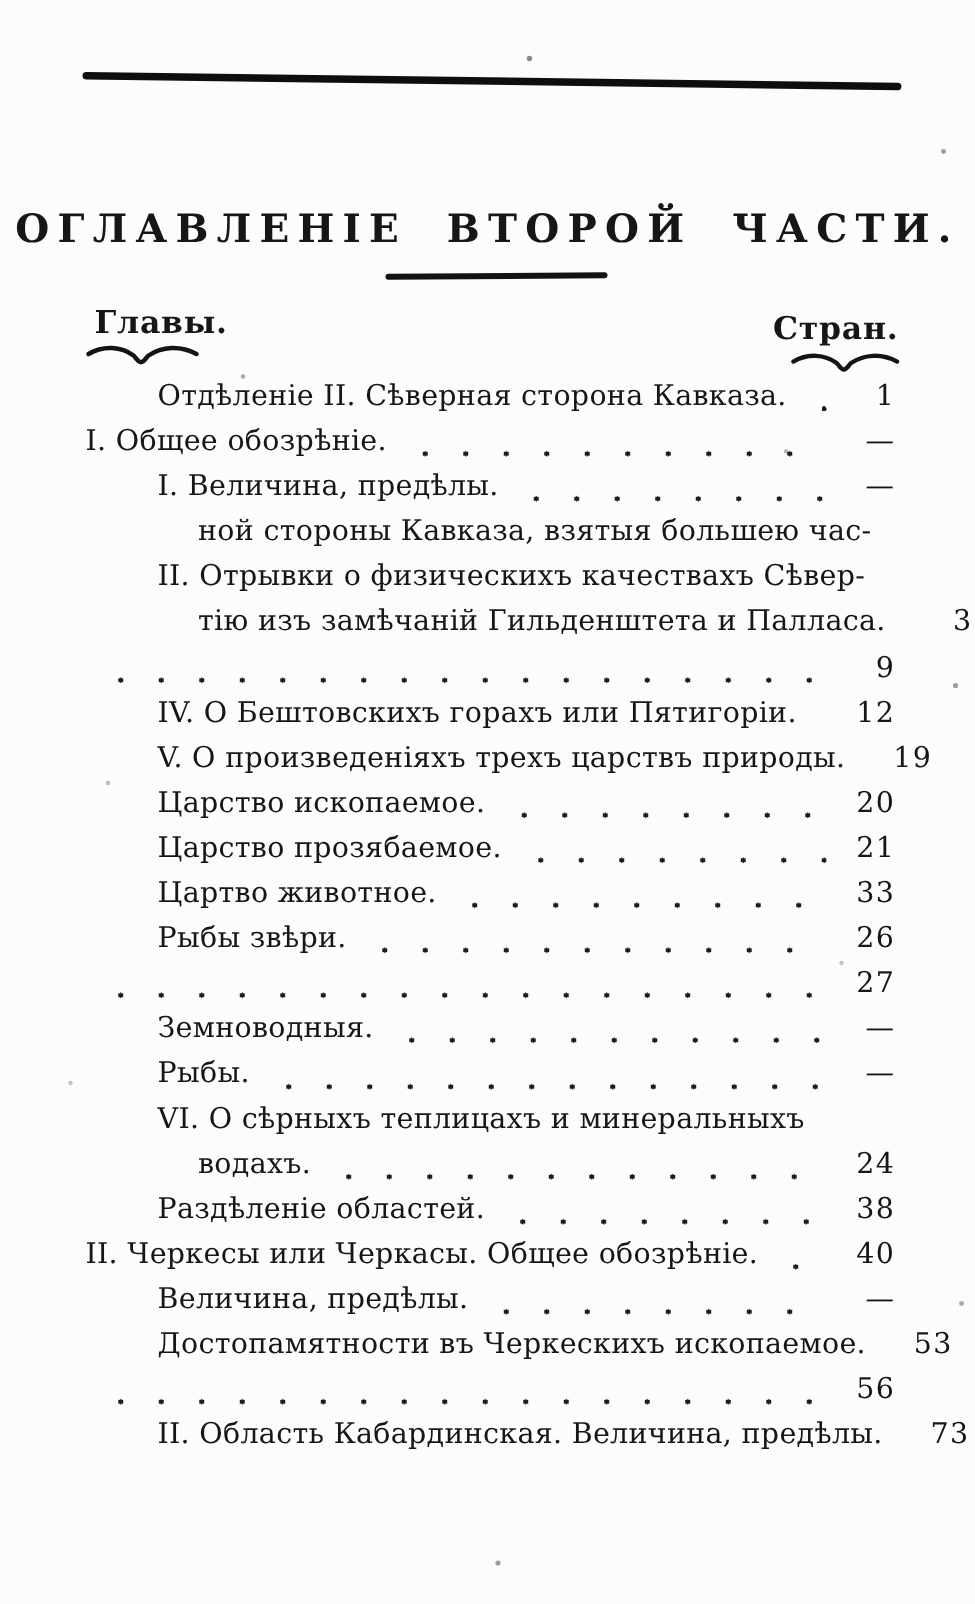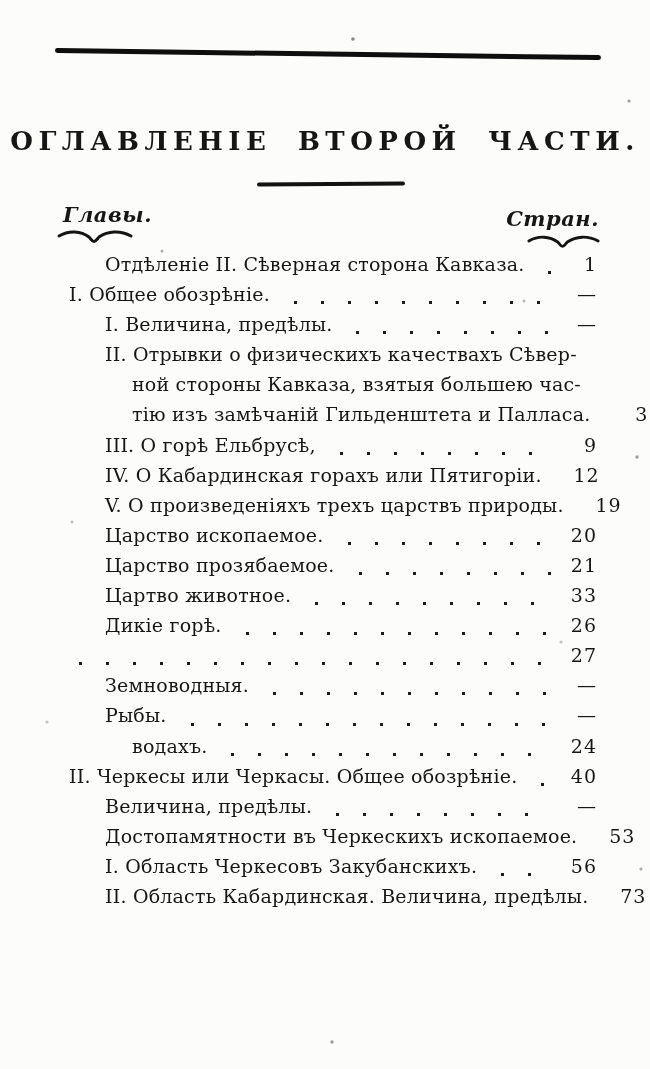--- a/index.html
+++ b/index.html
@@ -15,59 +15,59 @@
   
   .top-rule {
     position: absolute; left: 55px; top: 48px;
     width: 546px; height: 5px;
     background: #0e0e0e; border-radius: 3px;
     transform: rotate(0.75deg); transform-origin: left center;
   }
 
   
   .title {
-    position: absolute; left: 0; top: 126px; width: 650px;
+    position: absolute; left: 0; top: 138px; width: 650px;
     text-align: center;
     font-size: 26px; font-weight: bold;
     letter-spacing: 5.5px; word-spacing: 12px;
     white-space: nowrap;
   }
 
   .title-divider {
     position: absolute; left: 257px; top: 182px;
     width: 148px; height: 4px;
     background: #121212; border-radius: 2px;
     transform: rotate(-0.4deg);
   }
 
   
   .col-head {
     position: absolute; top: 202px;
-    font-size: 21px; font-weight: bold; font-style: italic;
+    font-size: 21px; font-weight: bold; 
     letter-spacing: 0.5px;
   }
   .col-head.left  { left: 63px; }
   .col-head.right { right: 51px; top: 206px; }
 
   .swash { position: absolute; }
   .swash.left  { left: 56px; top: 228px; }
   .swash.right { right: 49px; top: 233px; }
 
   
   .toc {
     position: absolute; left: 55px; top: 253px;
     width: 542px;
   }
   .row {
     display: flex; align-items: baseline;
     height: 30.1px;
     font-size: 19px;
     white-space: nowrap;
   }
-  .row.indent-0 .entry { padding-left: 2px; margin-left: 12px; }
+  .row.indent-0 .entry { padding-left: 2px; }
   .row.indent-1 .entry { padding-left: 50px; }
   .row.indent-2 .entry { padding-left: 77px; }
   .entry { letter-spacing: 0.2px; }
 
   .leader {
     flex: 1 1 auto;
     align-self: flex-end;
     height: 9px; margin: 0 10px 6px 12px;
     background-image: radial-gradient(circle 1.7px at 50% 50%, #1c1c1c 98%, transparent);
     background-size: 27px 9px;
@@ -129,42 +129,41 @@
     <div class="row indent-0">
     <span class="entry">I. Общее обозрѣніе.</span>
     <span class="leader"></span>
     <span class="pagenum">—</span>
   </div>
     <div class="row indent-1">
     <span class="entry">I. Величина, предѣлы.</span>
     <span class="leader"></span>
     <span class="pagenum">—</span>
   </div>
-    <div class="row indent-1">
-    <span class="entry">II. Отрывки о физическихъ качествахъ Сѣвер-</span>
-    <span class="leader no-dots"></span>
-    <span class="pagenum"></span>
-  </div>
     <div class="row indent-2">
     <span class="entry">ной стороны Кавказа, взятыя большею час-</span>
     <span class="leader no-dots"></span>
     <span class="pagenum"></span>
   </div>
+    <div class="row indent-1">
+    <span class="entry">II. Отрывки о физическихъ качествахъ Сѣвер-</span>
+    <span class="leader no-dots"></span>
+    <span class="pagenum"></span>
+  </div>
     <div class="row indent-2">
     <span class="entry">тію изъ замѣчаній Гильденштета и Палласа.</span>
     <span class="leader no-dots"></span>
     <span class="pagenum">3</span>
   </div>
     <div class="row indent-1">
-    <span class="entry">III. О горѣ Ельбрусѣ,</span>
     <span class="leader"></span>
     <span class="pagenum">9</span>
   </div>
     <div class="row indent-1">
-    <span class="entry">IV. О Кабардинская горахъ или Пятигоріи.</span>
+    <span class="entry">IV. О Бештовскихъ горахъ или Пятигоріи.</span>
     <span class="leader"></span>
     <span class="pagenum">12</span>
   </div>
     <div class="row indent-1">
     <span class="entry">V. О произведеніяхъ трехъ царствъ природы.</span>
     <span class="leader"></span>
     <span class="pagenum">19</span>
   </div>
     <div class="row indent-1">
     <span class="entry">Царство ископаемое.</span>
@@ -175,60 +174,69 @@
     <span class="entry">Царство прозябаемое.</span>
     <span class="leader"></span>
     <span class="pagenum">21</span>
   </div>
     <div class="row indent-1">
     <span class="entry">Цартво животное.</span>
     <span class="leader"></span>
     <span class="pagenum">33</span>
   </div>
     <div class="row indent-1">
-    <span class="entry">Дикіе горѣ.</span>
+    <span class="entry">Рыбы звѣри.</span>
     <span class="leader"></span>
     <span class="pagenum">26</span>
   </div>
     <div class="row indent-1">
     <span class="leader"></span>
     <span class="pagenum">27</span>
   </div>
     <div class="row indent-1">
     <span class="entry">Земноводныя.</span>
     <span class="leader"></span>
     <span class="pagenum">—</span>
   </div>
     <div class="row indent-1">
     <span class="entry">Рыбы.</span>
     <span class="leader"></span>
     <span class="pagenum">—</span>
+  </div>
+    <div class="row indent-1">
+    <span class="entry">VI. О сѣрныхъ теплицахъ и минеральныхъ</span>
+    <span class="leader no-dots"></span>
+    <span class="pagenum"></span>
   </div>
     <div class="row indent-2">
     <span class="entry">водахъ.</span>
     <span class="leader"></span>
     <span class="pagenum">24</span>
   </div>
+    <div class="row indent-1">
+    <span class="entry">Раздѣленіе областей.</span>
+    <span class="leader"></span>
+    <span class="pagenum">38</span>
+  </div>
     <div class="row indent-0">
     <span class="entry">II. Черкесы или Черкасы. Общее обозрѣніе.</span>
     <span class="leader"></span>
     <span class="pagenum">40</span>
   </div>
     <div class="row indent-1">
     <span class="entry">Величина, предѣлы.</span>
     <span class="leader"></span>
     <span class="pagenum">—</span>
   </div>
     <div class="row indent-1">
     <span class="entry">Достопамятности въ Черкескихъ ископаемое.</span>
     <span class="leader no-dots"></span>
     <span class="pagenum">53</span>
   </div>
     <div class="row indent-1">
-    <span class="entry">I. Область Черкесовъ Закубанскихъ.</span>
     <span class="leader"></span>
     <span class="pagenum">56</span>
   </div>
     <div class="row indent-1">
     <span class="entry">II. Область Кабардинская. Величина, предѣлы.</span>
     <span class="leader no-dots"></span>
     <span class="pagenum">73</span>
   </div>
   </div>
 

